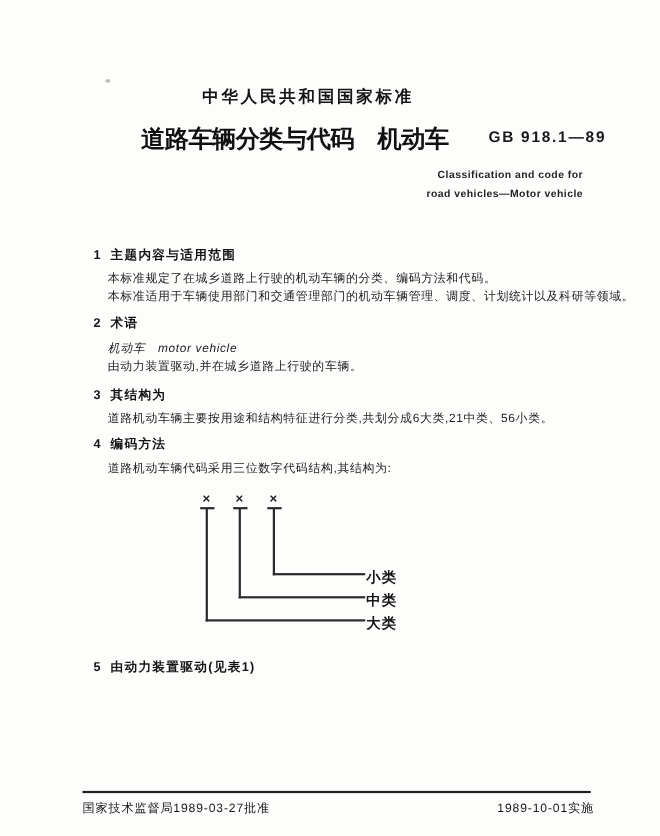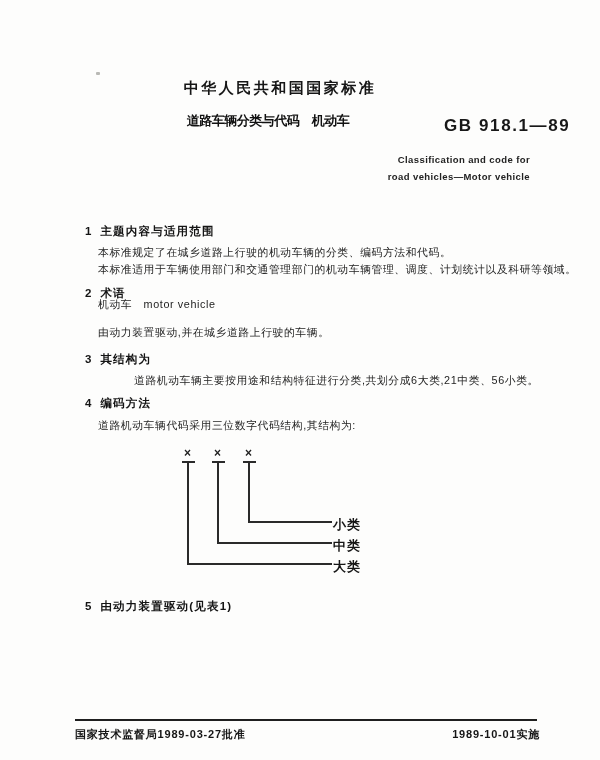--- a/index.html
+++ b/index.html
@@ -12,26 +12,26 @@
   }
   .abs{position:absolute;}
 
   
   .org-title{
     left:0;top:79px;width:536px;text-align:center;
     font-size:15px;font-weight:bold;letter-spacing:2.5px;color:#161616;margin-left:12px;
   }
   .doc-title{
     left:0;top:112px;width:536px;text-align:center;
-    font-size:13px;font-weight:bold;letter-spacing:-0.5px;color:#111;
+    font-size:22px;font-weight:bold;letter-spacing:-0.5px;color:#111;
     white-space:pre;
   }
   .std-no{
     left:444px;top:116px;
-    font-size:17px;font-weight:bold;letter-spacing:1.6px;color:#181818;
+    font-size:14px;font-weight:bold;letter-spacing:1.6px;color:#181818;
     white-space:nowrap;
   }
   .en-line{
     left:0;width:530px;text-align:right;
     font-size:9.5px;font-weight:bold;letter-spacing:0.4px;color:#222;
   }
   .en1{top:154px;}
   .en2{top:171px;}
 
   
@@ -53,21 +53,21 @@
     font-size:12px;font-weight:bold;color:#222;line-height:10px;
   }
   .dg-label{
     font-size:13px;font-weight:bold;letter-spacing:1px;color:#161616;
     white-space:nowrap;
   }
 
   
   .footer-rule{left:75px;top:719px;width:462px;height:2px;background:#1f1f1f;}
   .footer-text{
-    top:727px;font-size:11px;font-weight:bold;letter-spacing:0.8px;color:#161616;
+    top:727px;font-size:11px;font-weight:normal;letter-spacing:0.8px;color:#161616;
     white-space:nowrap;
   }
   .footer-left{left:75px;}
   .footer-right{right:60px;}
 
   .speck{width:4px;height:3px;background:#b9b9b5;border-radius:1px;}
 </style>
 </head>
 <body>
 
@@ -81,28 +81,28 @@
   <span class="sec-no">1</span>
   <span class="sec-title">主题内容与适用范围</span>
 </div>
 <div class="abs para" style="top:246px;">本标准规定了在城乡道路上行驶的机动车辆的分类、编码方法和代码。</div>
 <div class="abs para" style="top:263px;">本标准适用于车辆使用部门和交通管理部门的机动车辆管理、调度、计划统计以及科研等领域。</div>
 
 <div class="abs sec-heading" style="top:286px;">
   <span class="sec-no">2</span>
   <span class="sec-title">术语</span>
 </div>
-<div class="abs para" style="top:298px;">机动车　motor vehicle</div>
+<div class="abs para" style="top:310px;font-style:italic;">机动车　motor vehicle</div>
 <div class="abs para" style="top:326px;">由动力装置驱动,并在城乡道路上行驶的车辆。</div>
 
 <div class="abs sec-heading" style="top:352px;">
   <span class="sec-no">3</span>
   <span class="sec-title">其结构为</span>
 </div>
-<div class="abs para" style="top:374px;margin-left:36px;">道路机动车辆主要按用途和结构特征进行分类,共划分成6大类,21中类、56小类。</div>
+<div class="abs para" style="top:374px;">道路机动车辆主要按用途和结构特征进行分类,共划分成6大类,21中类、56小类。</div>
 
 <div class="abs sec-heading" style="top:396px;">
   <span class="sec-no">4</span>
   <span class="sec-title">编码方法</span>
 </div>
 <div class="abs para" style="top:419px;">道路机动车辆代码采用三位数字代码结构,其结构为:</div>
 
 <div>
 
   <div class="abs dg-x" style="left:184px;top:448px;">×</div>

